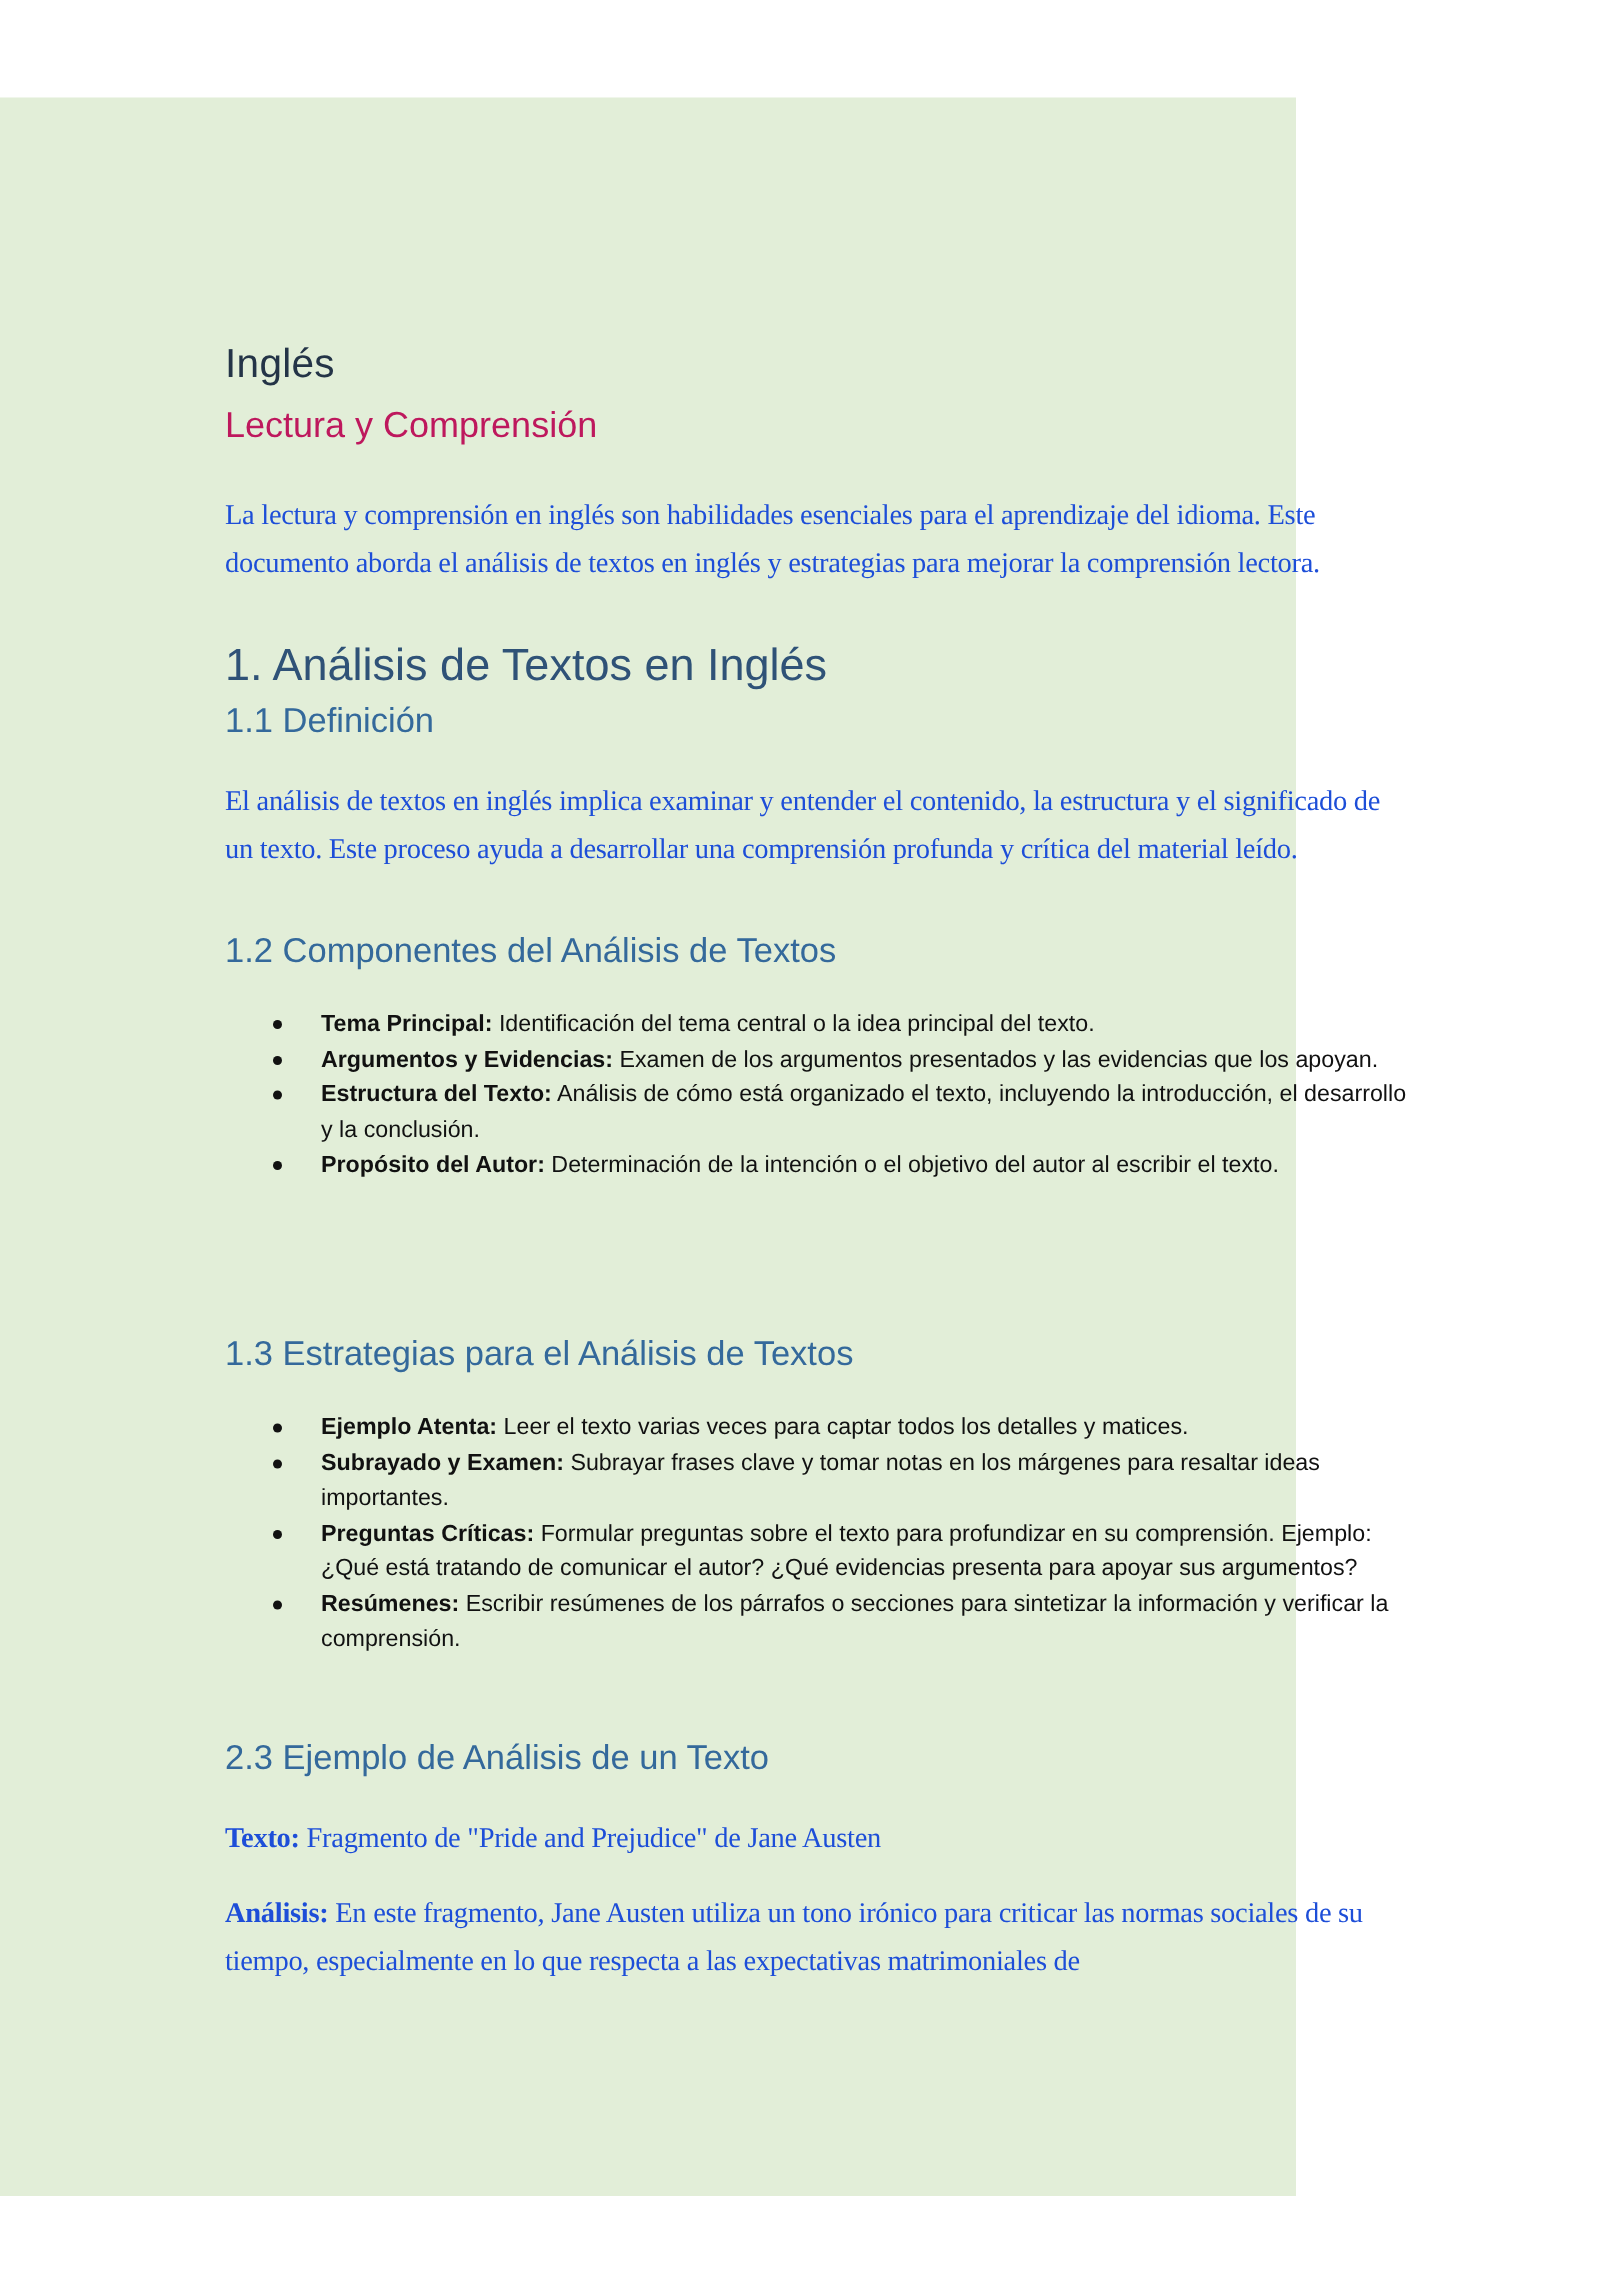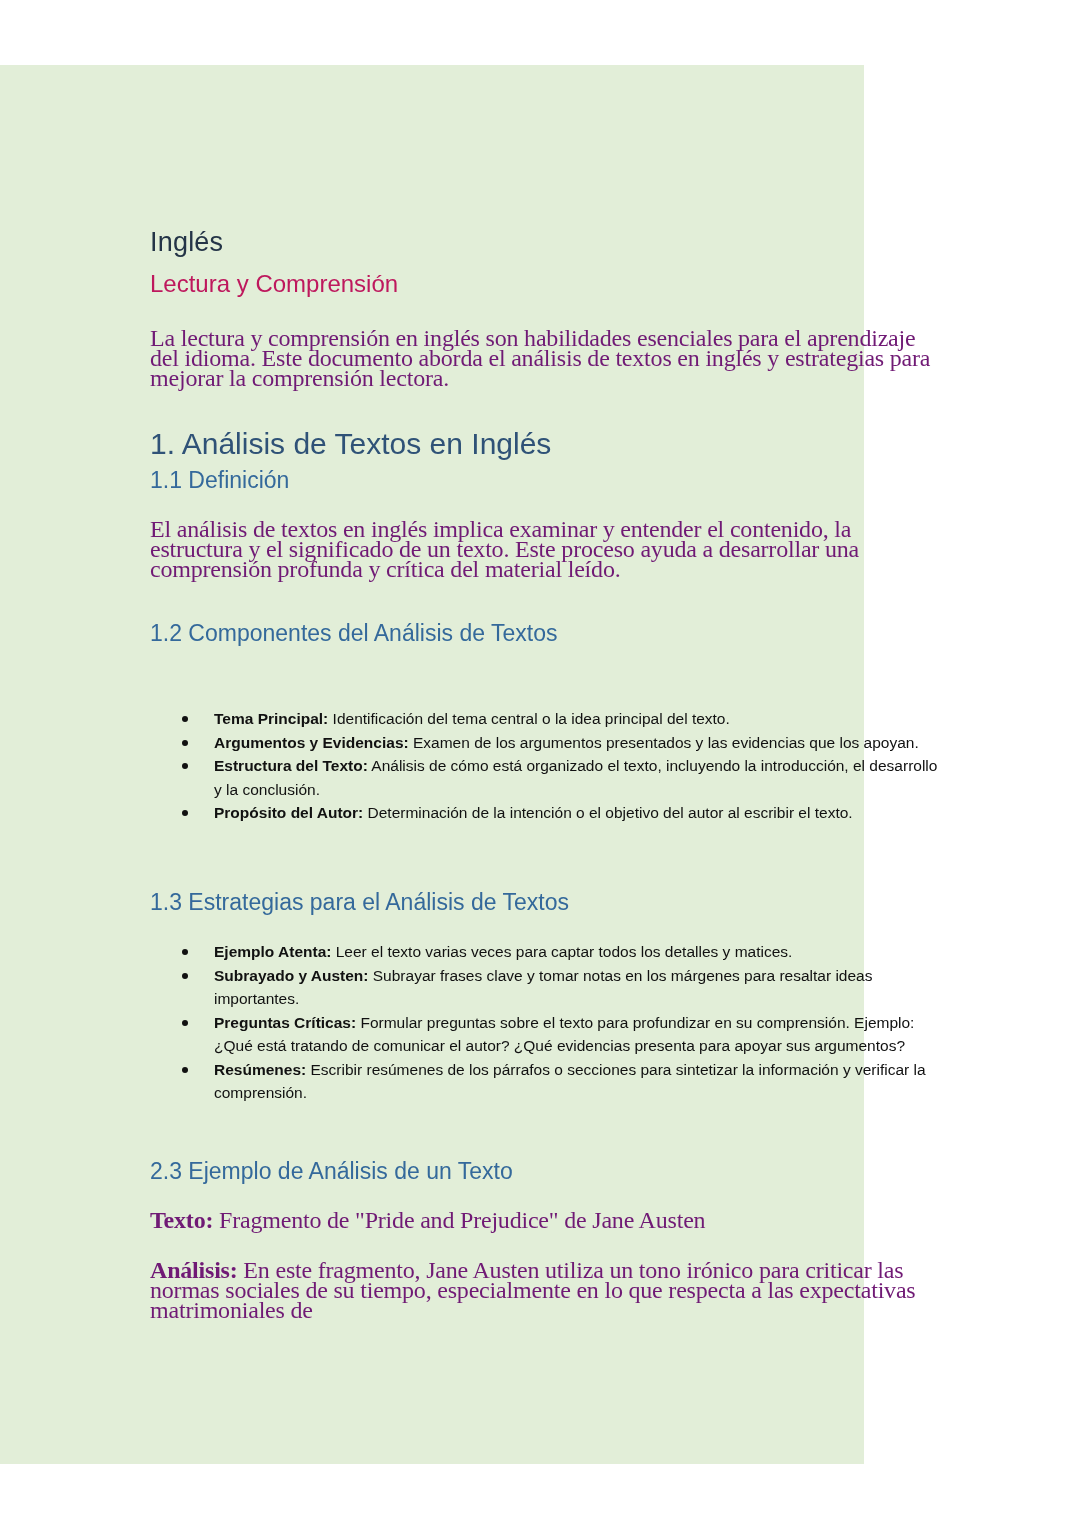--- a/index.html
+++ b/index.html
@@ -48,23 +48,23 @@
       font-weight: normal;
     }
     .h2 {
       font-family: Liberation Sans, sans-serif;
       font-size: 23px;
       color: #34699b;
       font-weight: normal;
     }
     .body-text {
       font-family: "Liberation Serif", "DejaVu Serif", serif;
-      font-size: 24px;
-      color: #701a75;
-      line-height: 20px;
+      font-size: 19px;
+      color: #1d4ed8;
+      line-height: 32px;
       white-space: normal;
       width: 790px;
       letter-spacing: -0.2px;
     }
     .body-text b { font-weight: bold; }
     ul.bullets {
       list-style: none;
       margin: 0;
       padding: 0;
       position: absolute;
@@ -101,21 +101,21 @@
 
     <p class="abs body-text" style="top:263px; margin:0;">La lectura y comprensión en inglés son habilidades esenciales para el aprendizaje del idioma. Este documento aborda el análisis de textos en inglés y estrategias para mejorar la comprensión lectora.</p>
 
     <div class="abs h1" style="top:362px;">1. Análisis de Textos en Inglés</div>
     <div class="abs h2" style="top:402px;">1.1 Definición</div>
 
     <p class="abs body-text" style="top:454px; margin:0;">El análisis de textos en inglés implica examinar y entender el contenido, la estructura y el significado de un texto. Este proceso ayuda a desarrollar una comprensión profunda y crítica del material leído.</p>
 
     <div class="abs h2" style="top:555px;">1.2 Componentes del Análisis de Textos</div>
 
-    <ul class="bullets" style="top:606px;margin-top:36px;">
+    <ul class="bullets" style="top:606px;">
       <li>
         <span class="dot"></span>
         <span class="term">Tema Principal:</span><span> Identificación del tema central o la idea principal del texto.</span>
       </li>
       <li>
         <span class="dot"></span>
         <span class="term">Argumentos y Evidencias:</span><span> Examen de los argumentos presentados y las evidencias que los apoyan.</span>
       </li>
       <li>
         <span class="dot"></span>
@@ -129,21 +129,21 @@
 
     <div class="abs h2" style="top:824px;">1.3 Estrategias para el Análisis de Textos</div>
 
     <ul class="bullets" style="top:875px;">
       <li>
         <span class="dot"></span>
         <span class="term">Ejemplo Atenta:</span><span> Leer el texto varias veces para captar todos los detalles y matices.</span>
       </li>
       <li>
         <span class="dot"></span>
-        <span class="term">Subrayado y Austen:</span><span> Subrayar frases clave y tomar notas en los márgenes para resaltar ideas importantes.</span>
+        <span class="term">Subrayado y Examen:</span><span> Subrayar frases clave y tomar notas en los márgenes para resaltar ideas importantes.</span>
       </li>
       <li>
         <span class="dot"></span>
         <span class="term">Preguntas Críticas:</span><span> Formular preguntas sobre el texto para profundizar en su comprensión. Ejemplo: ¿Qué está tratando de comunicar el autor? ¿Qué evidencias presenta para apoyar sus argumentos?</span>
       </li>
       <li>
         <span class="dot"></span>
         <span class="term">Resúmenes:</span><span> Escribir resúmenes de los párrafos o secciones para sintetizar la información y verificar la comprensión.</span>
       </li>
     </ul>

